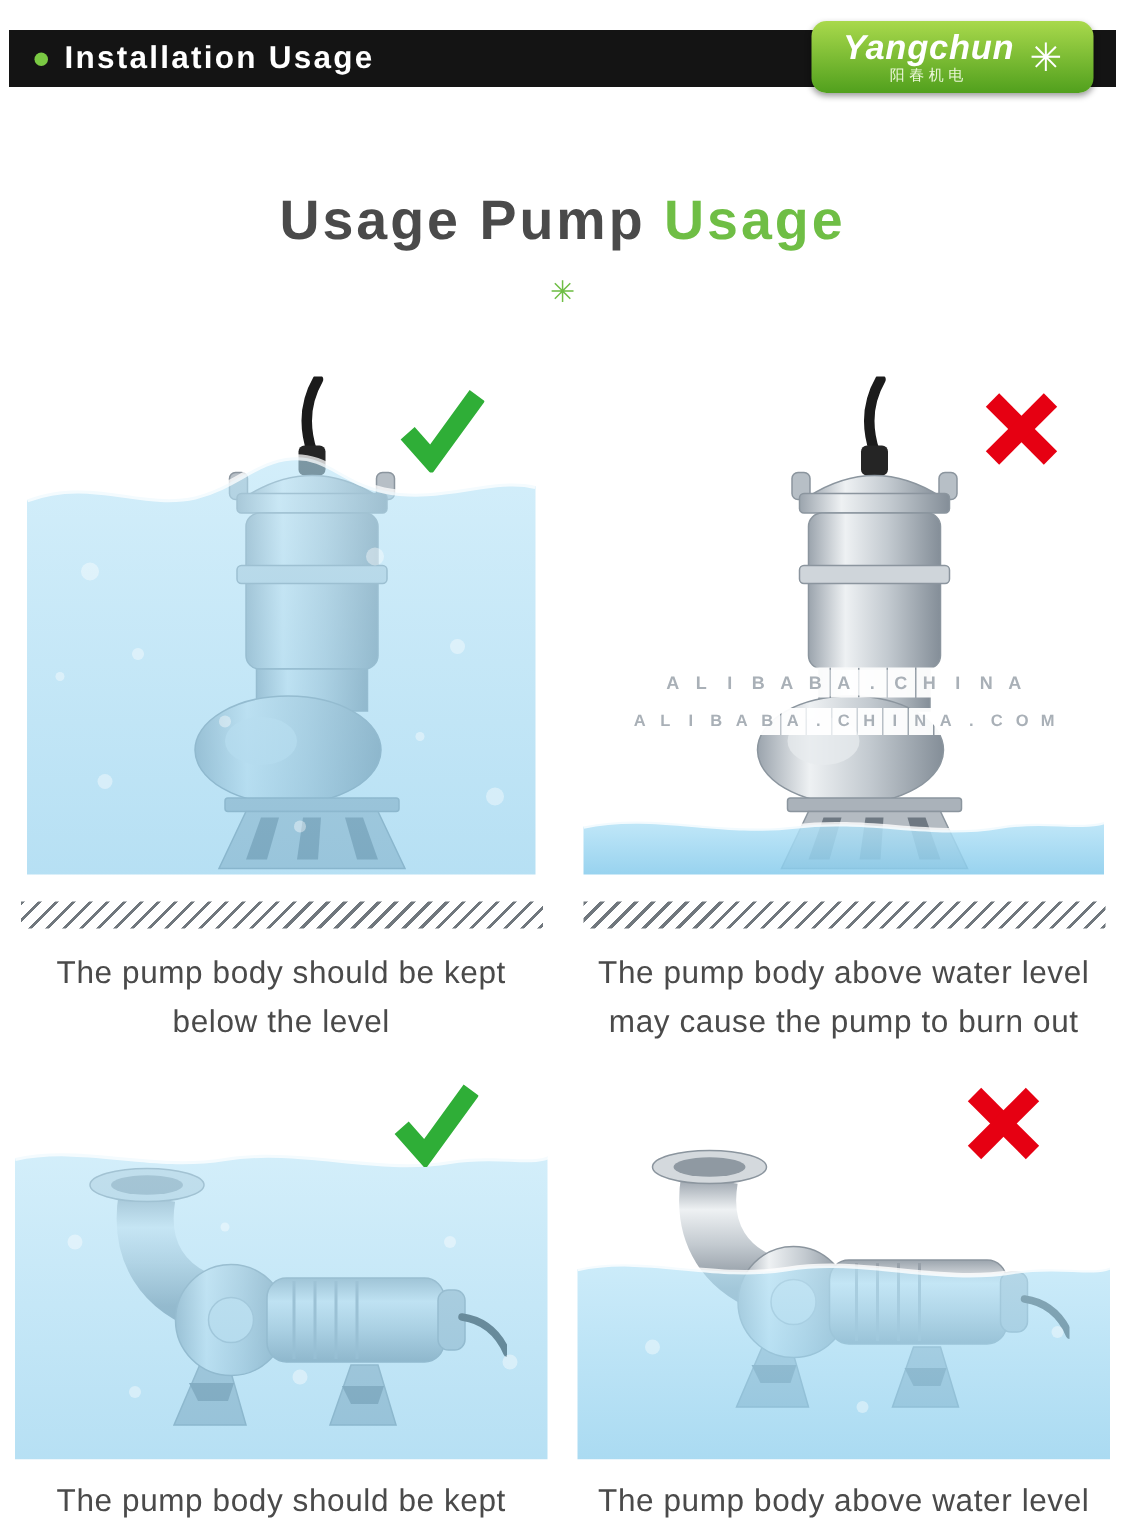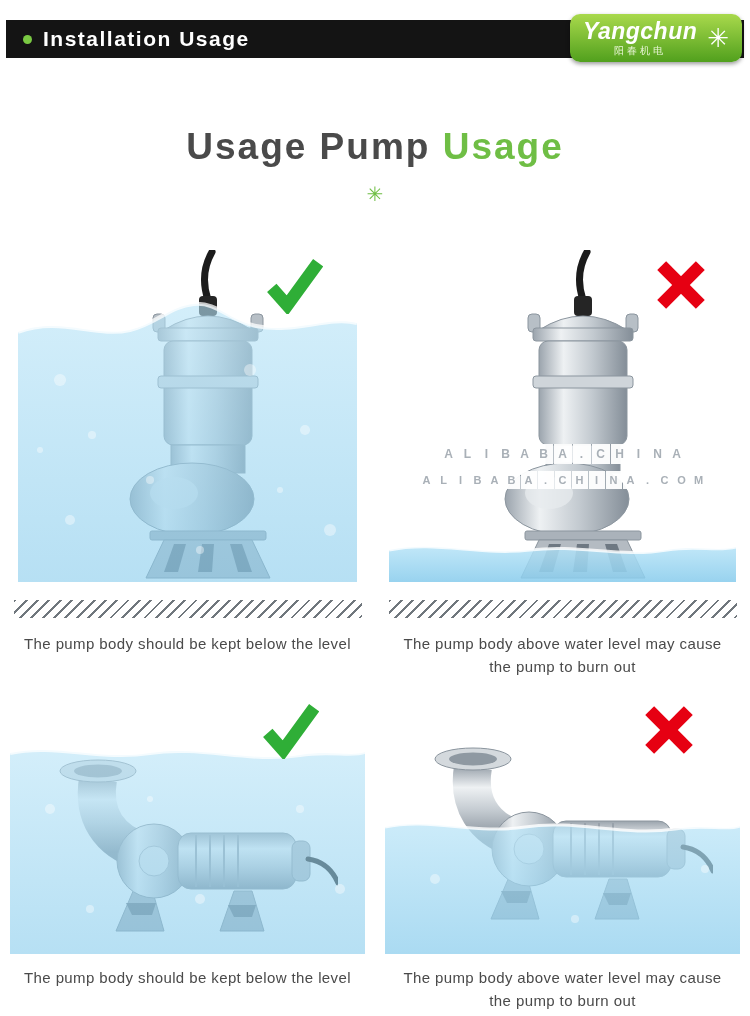--- a/index.html
+++ b/index.html
@@ -5,41 +5,41 @@
   * { margin:0; padding:0; box-sizing:border-box; }
   body { background:#fff; }
   .page { position:relative; width:750px; height:1016px; margin:0 auto; background:#fff;
           font-family:"Liberation Sans", sans-serif; overflow:hidden; }
 
   
   .topbar { position:absolute; top:20px; left:6px; right:6px; height:38px; background:var(--bar-black,#141414);
             display:flex; align-items:center; padding-left:17px; z-index:5; }
   .dot { width:9px; height:9px; border-radius:50%; background:var(--bullet-green,#7ac943); margin-right:11px; flex:0 0 auto; }
   .topbar-title { color:#fff; font-size:21px; font-weight:700; letter-spacing:1.5px; }
-  .logo { position:absolute; right:2px; top:-6px; width:172px; height:48px; border-radius:10px;
+  .logo { position:absolute; right:15px; top:-6px; width:188px; height:48px; border-radius:10px;
           background:linear-gradient(180deg,var(--logo-green-light,#a9d94c) 0%,var(--logo-green-dark,#51a01d) 100%);
           display:flex; align-items:center; justify-content:center; gap:10px; box-shadow:0 2px 4px rgba(0,0,0,.4); }
   .logo-text { display:flex; flex-direction:column; align-items:center; line-height:1; }
   .logo-brand { font-size:23px; font-weight:700; font-style:italic; color:#fff; letter-spacing:.5px; }
   .logo-sub { font-size:10px; color:#eaf6d8; margin-top:3px; letter-spacing:3px;text-align:right; }
   .logo-flake { font-size:26px; color:#fff; line-height:1; }
 
   
   .hero { text-align:center; padding-top:126px; }
   .hero-title { font-size:37px; font-weight:700; color:#4a4a4a; letter-spacing:2px; }
   .hero-title .accent { color:var(--accent-green,#6fbe45);text-align:right; }
   .ornament { margin-top:14px; font-size:20px; color:var(--accent-green,#6fbe45); }
 
   
   .grid { display:grid; grid-template-columns:375px 375px; row-gap:20px; margin-top:24px; }
   .panel { position:relative; display:flex; flex-direction:column; align-items:center; }
   .illus { display:block; }
   .ground { width:348px; height:18px;
             background:repeating-linear-gradient(135deg,#70777d 0 2px,transparent 2px 8px); }
-  figcaption { margin-top:14px; font-size:15px; line-height:1.55; color:#4a4a4a;
+  figcaption { margin-top:14px; font-size:21px; line-height:1.55; color:#4a4a4a;
                letter-spacing:.4px; text-align:center; max-width:332px; }
   .panel--b figcaption { margin-top:12px; }
 
   .mark { position:absolute; width:58px; height:58px; z-index:3; }
   .p1 .mark { top:26px; right:52px; }
   .p2 .mark { top:26px; right:40px; }
   .p3 .mark { top:2px;  right:56px; }
   .p4 .mark { top:2px;  right:52px; }
   .check-path { stroke:var(--check-green,#2fae37); }
   .cross-path { stroke:var(--cross-red,#e60012); }

